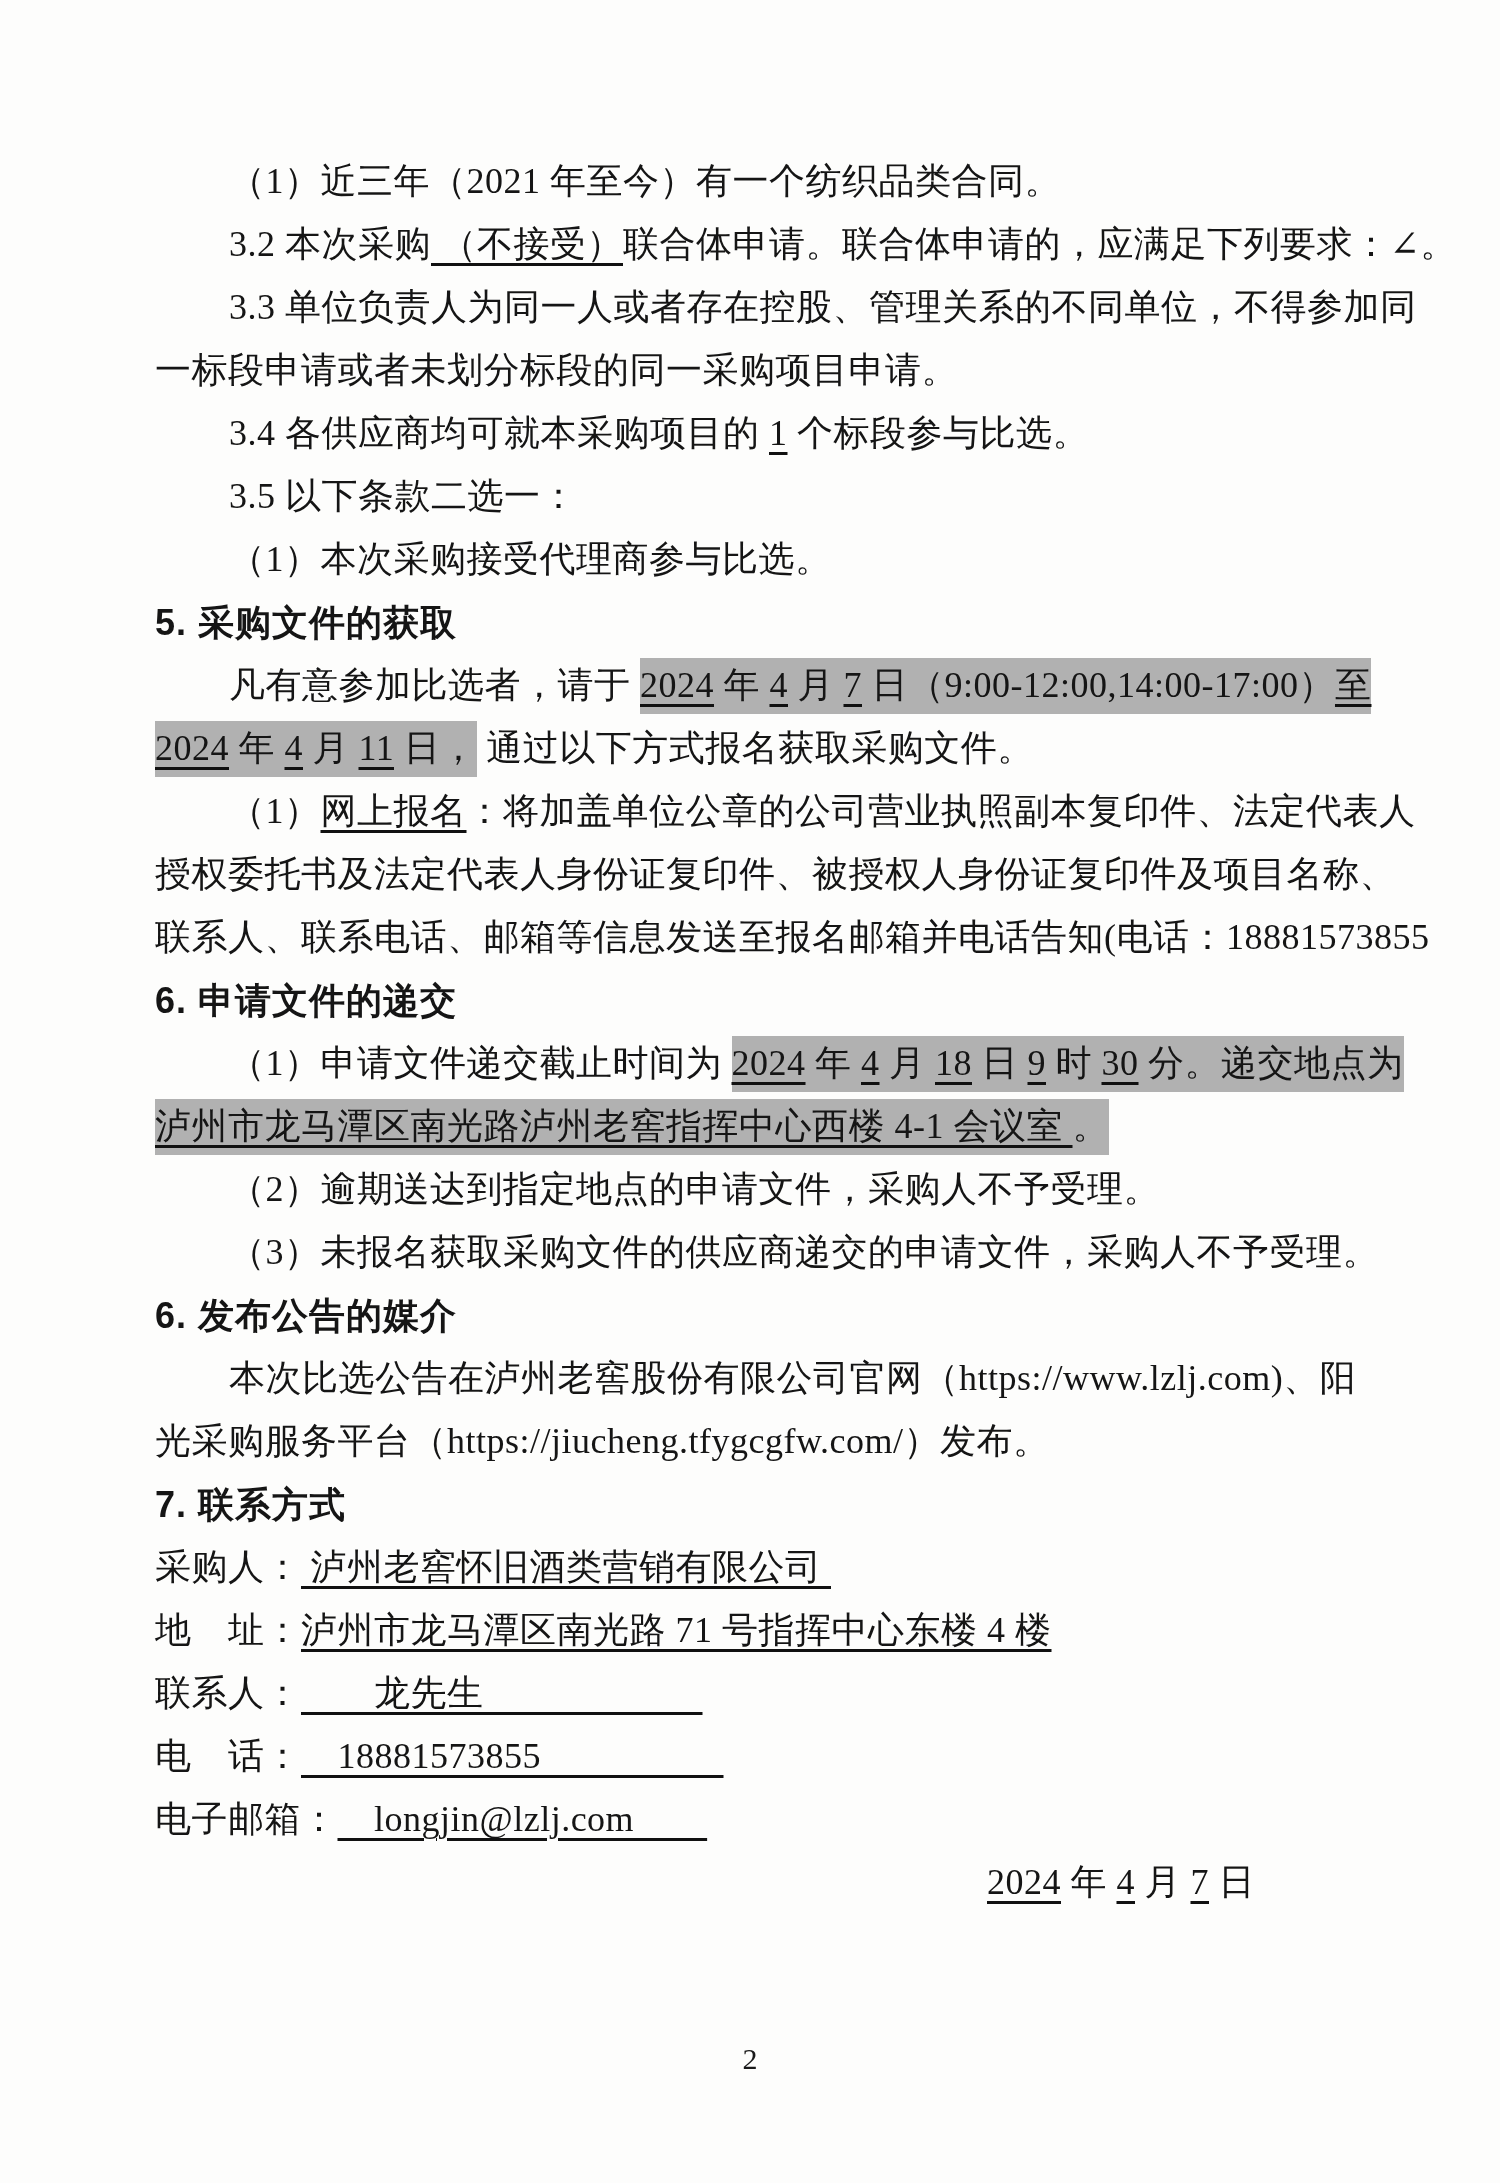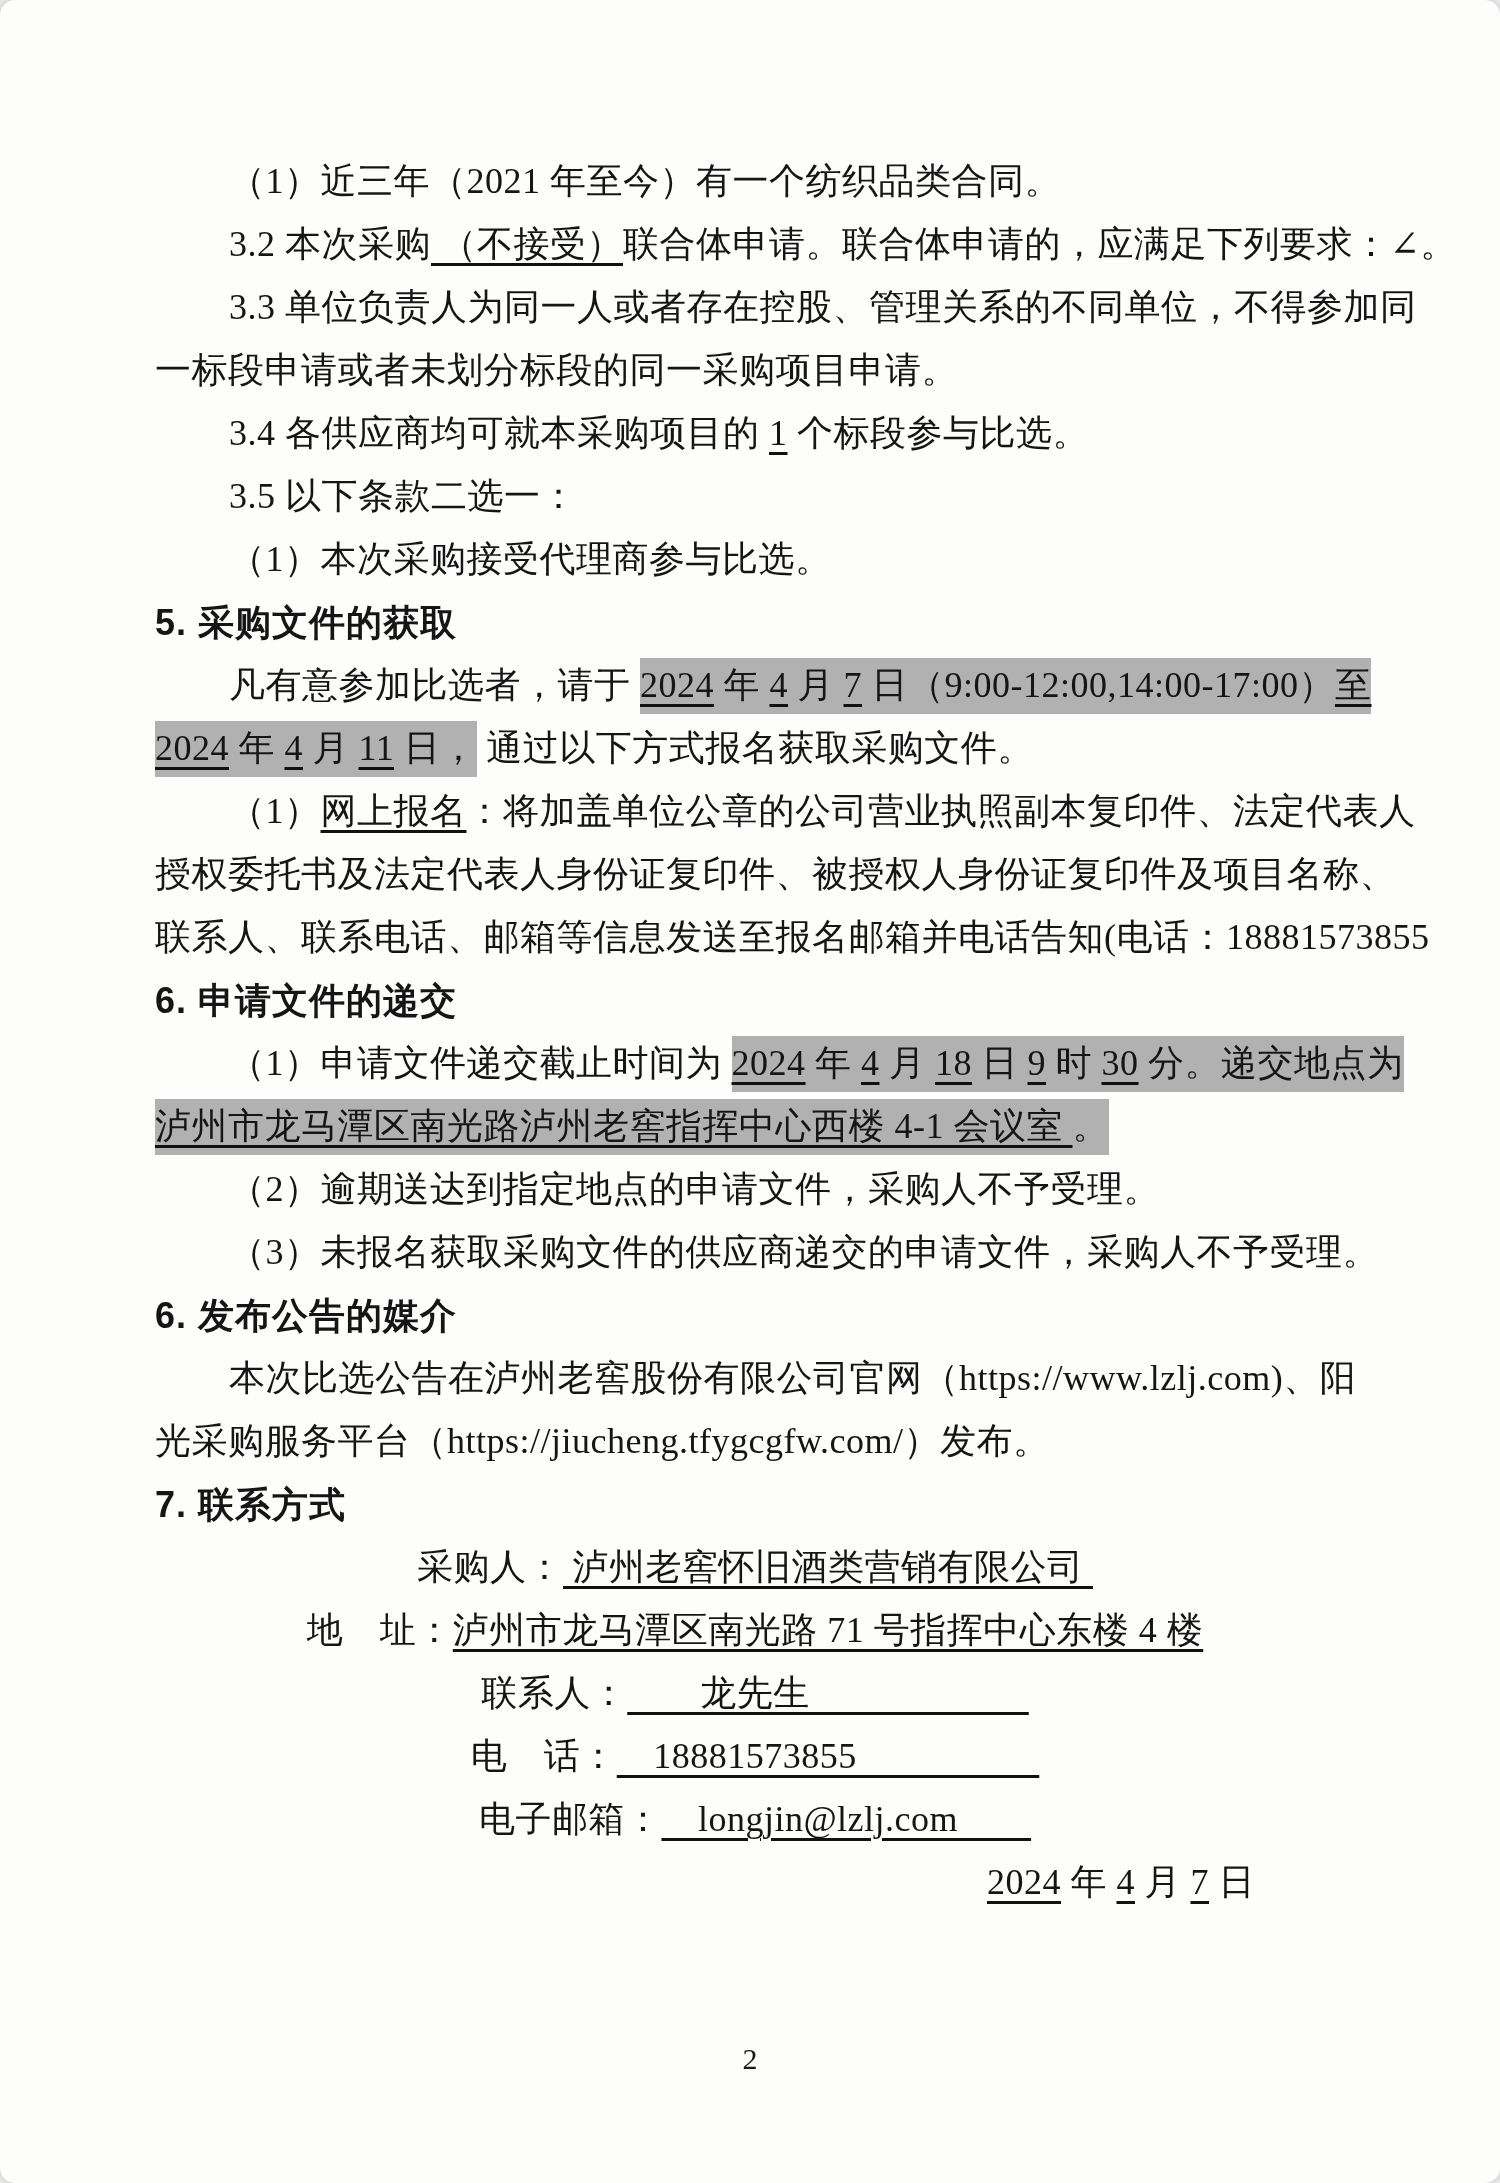--- a/index.html
+++ b/index.html
@@ -5,40 +5,39 @@
   html,body{margin:0;padding:0;background:#e9e9e9;}
   .page{
     position:relative;
     width:1500px;height:2183px;
     margin:0 auto;
     background:#fdfdfc;
     font-family:"Liberation Serif","DejaVu Serif",serif;
     color:#151515;
     overflow:hidden;
     box-shadow:0 0 6px rgba(0,0,0,.15);
-    border-radius:15px;
   }
   .doc{
     position:absolute;
     top:150px;left:155px;right:145px;
   }
   .line{
     height:63px;
     line-height:63px;
     font-size:36px;
     white-space:pre;
     letter-spacing:.5px;
   }
   .line.indent{text-indent:74px;}
   .line.head{
     font-family:"Liberation Sans","DejaVu Sans",sans-serif;
     font-weight:700;
     letter-spacing:1px;
   }
-  .line.contact{font-weight:400;text-align:center;}
+  .line.contact{font-weight:400;}
   .line.date{text-align:right;padding-right:100px;}
   .seg{white-space:pre;}
   .seg.b{font-weight:400;}
   .seg.u{
     text-decoration:underline;
     text-decoration-thickness:2.5px;
     text-underline-offset:7px;
     text-decoration-color:#111;
   }
   .seg.h{

